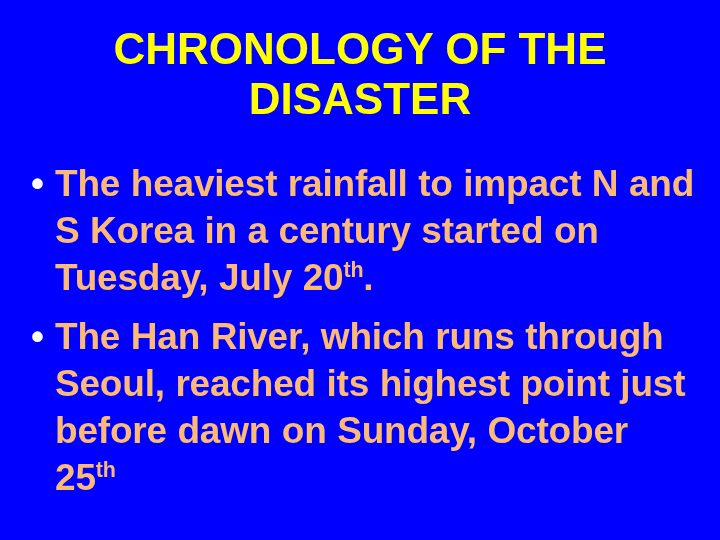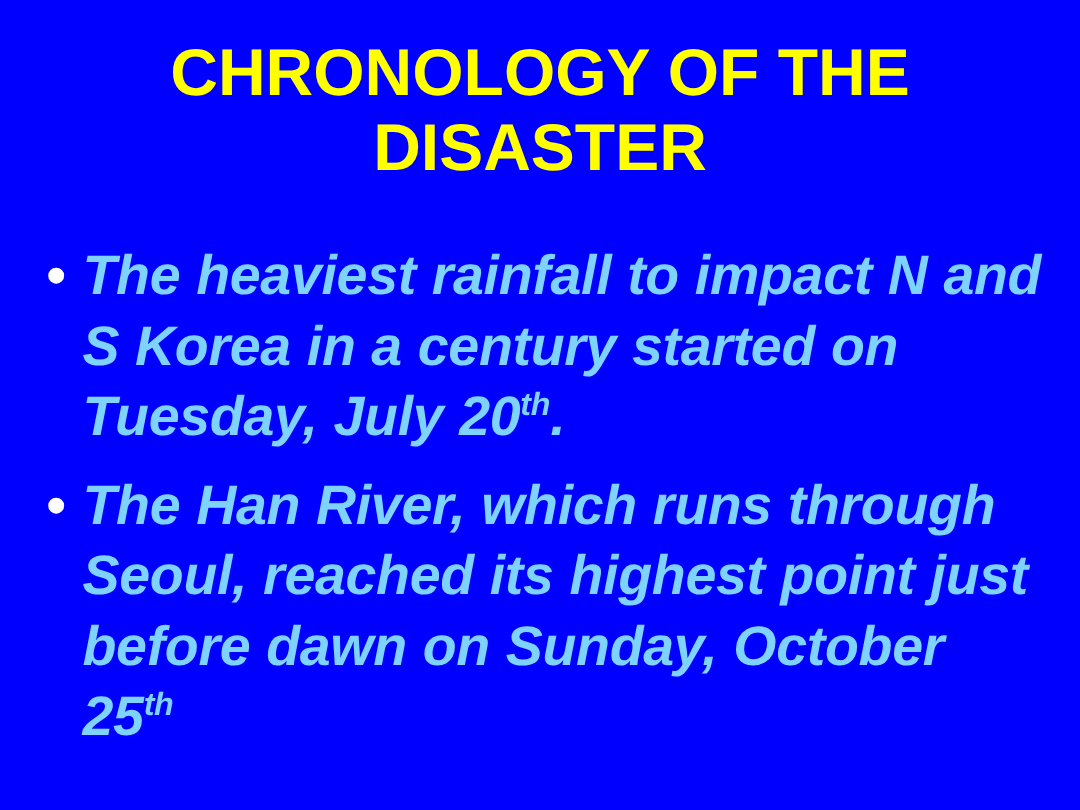--- a/index.html
+++ b/index.html
@@ -61,27 +61,26 @@
     font-size: 37px;
     line-height: 47px;
     font-weight: bold;
     text-align: left;
     padding-left: 6px;
     box-sizing: border-box;
   }
 
   .bullet-text {
     flex: 1 1 auto;
-    color: #7dd3fc;
+    color: #fdba74;
     font-size: 37px;
     font-weight: bold;
     line-height: 47px;
     letter-spacing: -0.2px;
     word-spacing: 0.5px;
-    font-style: italic;
   }
 
   .bullet-text sup {
     font-size: 0.58em;
     vertical-align: super;
     line-height: 0;
     font-weight: bold;
   }
 </style>
 </head>

